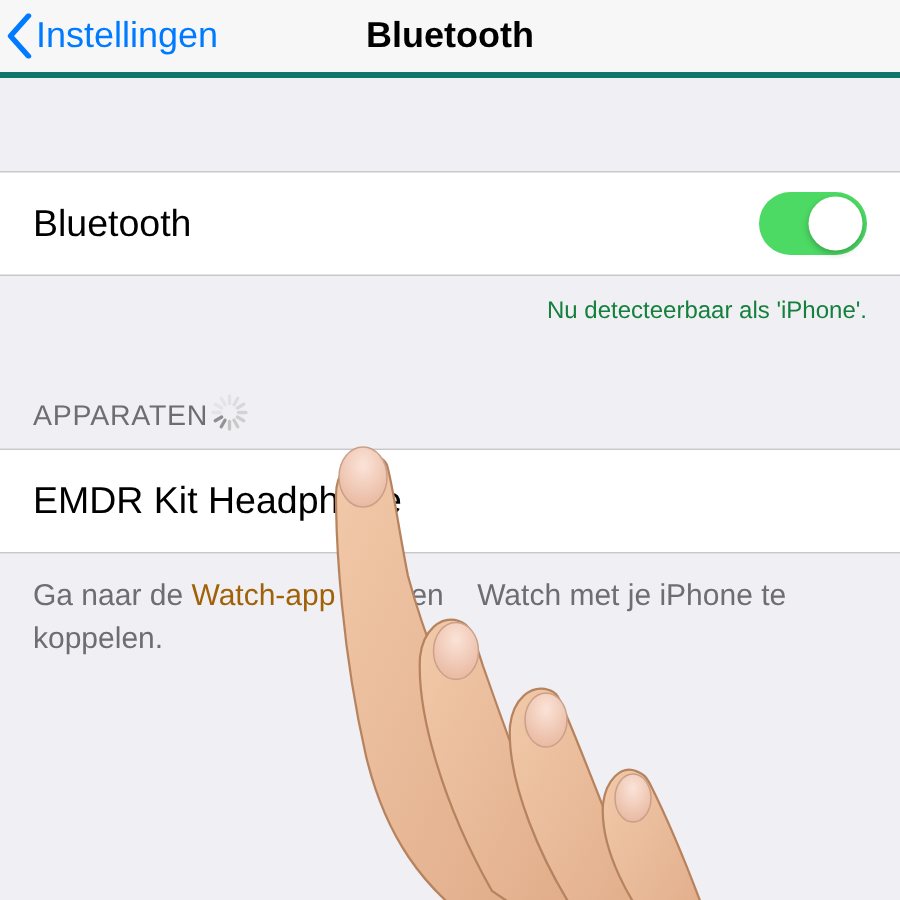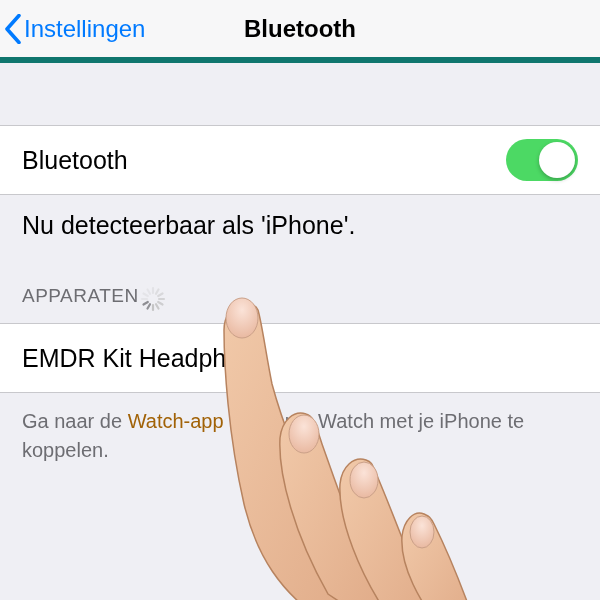--- a/index.html
+++ b/index.html
@@ -5,23 +5,23 @@
     * { margin: 0; padding: 0; box-sizing: border-box; }
     body {
       width: 600px;
       height: 600px;
       font-family: -apple-system, "Helvetica Neue", Arial, sans-serif;
       background: #efeff4;
       overflow: hidden;
       position: relative;
     }
     .navbar {
-      height: 63px;
+      height: 52px;
       background: #f7f7f8;
-      border-bottom: 6px solid #0f766e;
+      border-bottom: 4px solid #0f766e;
       display: flex;
       align-items: center;
       position: relative;
     }
     .back-btn {
       display: flex;
       align-items: center;
       color: #007aff;
       font-size: 24px;
       padding-left: 4px;
@@ -66,27 +66,28 @@
       right: 3px;
       top: 3px;
       width: 36px;
       height: 36px;
       background: #fff;
       border-radius: 50%;
       box-shadow: 0 2px 4px rgba(0,0,0,0.25);
     }
     .caption {
       padding: 12px 22px 0 22px;
-      font-size: 25px;
-      color: #000000;
+      font-size: 16px;
+      color: #15803d;
       line-height: 1.45;
+      text-align: right;
     }
     .section-header {
       display: flex;
-      align-items: flex-start;
+      align-items: flex-end;
       padding: 42px 22px 10px 22px;
     }
     .section-header-label {
       font-size: 19px;
       color: #6d6d72;
       letter-spacing: 0.5px;
     }
     .spinner {
       width: 28px;
       height: 28px;

